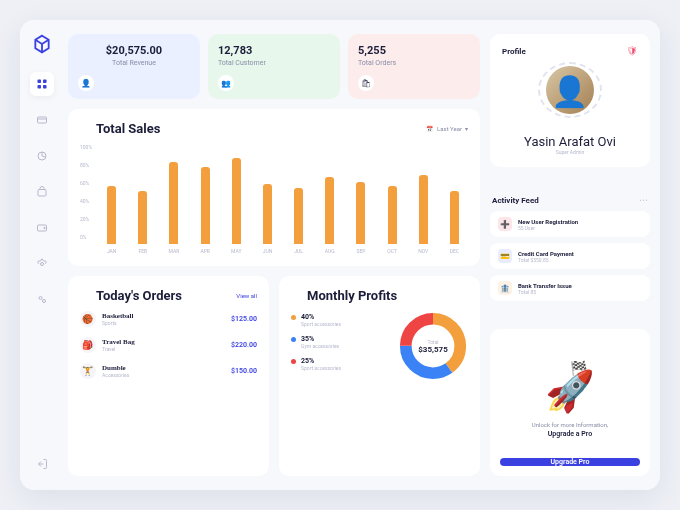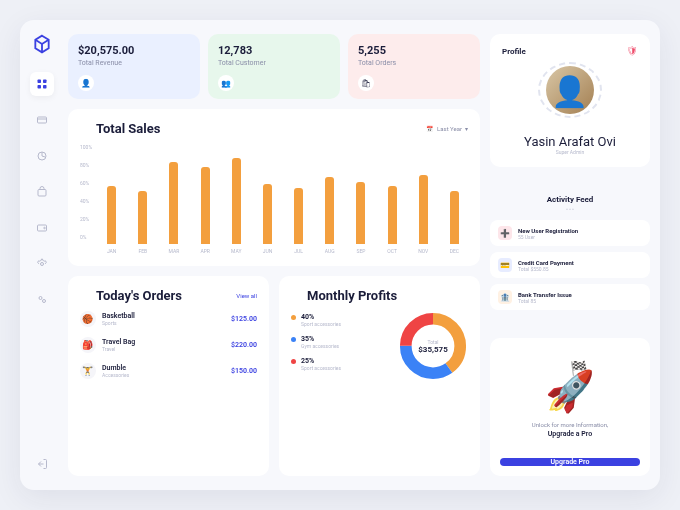--- a/index.html
+++ b/index.html
@@ -12,21 +12,21 @@
   .nav-spacer { flex: 1; }
   .main { flex: 1; padding: 14px 10px 14px 4px; display: flex; gap: 10px; }
   .col-left { flex: 1; display: flex; flex-direction: column; gap: 10px; }
   .col-right { width: 160px; display: flex; flex-direction: column; gap: 28px; }
 
   .stats-row { display: flex; gap: 8px; }
   .stat { flex: 1; border-radius: 10px; padding: 10px 10px 8px 10px; position: relative; }
   .stat .val { font-size: 11px; font-weight: 700; color: #1b1d3a; }
   .stat .lbl { font-size: 7px; color: #8a8ea8; margin-top: 2px; }
   .stat .ico { width: 16px; height: 16px; background: #fff; border-radius: 50%; display: flex; align-items: center; justify-content: center; margin-top: 8px; color: #1b1d3a; font-size: 8px; }
-  .stat.c0 { background: #eaf0ff; }
+  .stat.c0 { background: #eaf0ff; text-align: center; }
   .stat.c1 { background: #e7f7ec; }
   .stat.c2 { background: #fdecec; }
   .stat.c3 { background: #fff6e5; }
 
   .card { background: #fff; border-radius: 10px; padding: 12px; }
   .card-hd { display: flex; justify-content: space-between; align-items: center; margin-bottom: 8px; }
   .card-ttl { font-size: 13px; font-weight: 700; color: #1b1d3a; margin-left: 16px; }
   .filter { font-size: 6px; color: #8a8ea8; display: flex; align-items: center; gap: 3px; }
 
   
@@ -37,21 +37,21 @@
   .bar-col { flex: 1; display: flex; flex-direction: column; align-items: center; gap: 4px; }
   .bar { width: 9px; background: #f39f3e; border-radius: 3px 3px 0 0; }
   .bar-lbl { font-size: 5px; color: #b6b9cc; }
 
   .row2 { display: flex; gap: 10px; flex: 1; }
   .orders, .profits { flex: 1; }
   .viewall { font-size: 6px; color: #3b41e1; cursor: pointer; }
   .order-item { display: flex; align-items: center; gap: 6px; margin-bottom: 10px; }
   .order-ico { width: 16px; height: 16px; border-radius: 50%; background: #f5f5f9; display: flex; align-items: center; justify-content: center; font-size: 9px; }
   .order-txt { flex: 1; }
-  .order-name { font-size: 7px; font-weight: 600; color: #1b1d3a; }
+  .order-name { font-size: 7px; font-weight: 600; color: #1b1d3a; font-family: Liberation Serif, serif; }
   .order-cat { font-size: 5px; color: #b6b9cc; }
   .order-price { font-size: 7px; color: #3b41e1; font-weight: 600; text-align: right; }
 
   .profits-body { display: flex; gap: 8px; align-items: center; }
   .profit-list { flex: 1; }
   .profit-item { margin-bottom: 8px; position: relative; padding-left: 10px; }
   .profit-item::before { content: ''; position: absolute; left: 0; top: 2px; width: 5px; height: 5px; border-radius: 50%; }
   .profit-item.d0::before { background: #f39f3e; }
   .profit-item.d1::before { background: #3b82f6; }
   .profit-item.d2::before { background: #ef4444; }
@@ -66,21 +66,21 @@
   
   .profile { text-align: center; }
   .profile-hd { display:flex; justify-content: space-between; align-items:center; }
   .profile-ttl { font-size: 8px; font-weight: 700; color: #1b1d3a; text-align:left; }
   .avatar { width: 48px; height: 48px; border-radius: 50%; background: linear-gradient(135deg,#d9c7a6,#a37f52); margin: 10px auto 6px; position: relative; overflow:hidden; }
   .avatar::after { content:'👤'; font-size:30px; position:absolute; left:50%; top:50%; transform:translate(-50%,-45%); }
   .ring { position:absolute; inset:-4px; border:2px dashed #e1e4ef; border-radius:50%; }
   .pname { font-size: 13px; font-weight: 400; color: #1b1d3a; margin-top: 20px; }
   .prole { font-size: 5px; color: #b6b9cc; }
 
-  .activity-hd { display:flex; justify-content: flex-end; align-items:center; padding: 0 2px; flex-direction: column; }
+  .activity-hd { display:flex; justify-content: space-between; align-items:center; padding: 0 2px; }
   .act-title { font-size: 8px; font-weight:700; color:#1b1d3a; }
   .dots { color:#b6b9cc; font-size:9px; cursor:pointer; }
   .act-item { display:flex; gap:6px; align-items:center; background:#fff; border-radius:8px; padding:6px 8px; margin-top:6px; }
   .act-ico { width:14px; height:14px; border-radius:4px; display:flex; align-items:center; justify-content:center; font-size:8px; color:#fff; }
   .act-ico.a0 { background:#fde6ea; color:#ef4c6b; }
   .act-ico.a1 { background:#e7ecff; color:#3b41e1; }
   .act-ico.a2 { background:#fff1e3; color:#f39f3e; }
   .act-t1 { font-size:6px; font-weight:700; color:#1b1d3a; }
   .act-t2 { font-size:5px; color:#b6b9cc; }
 

